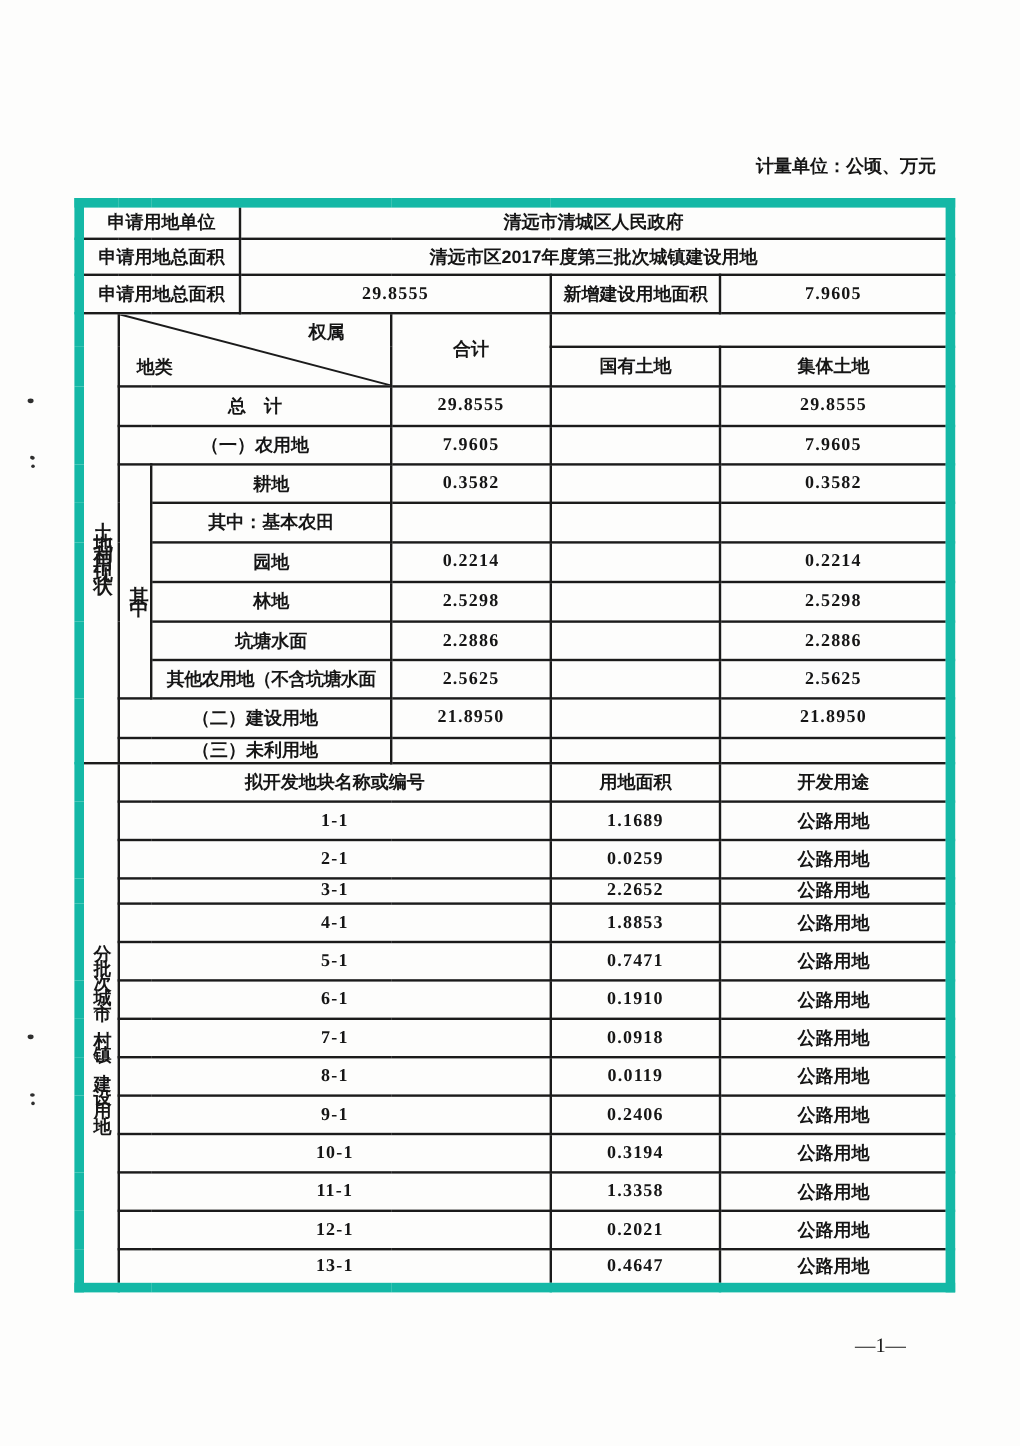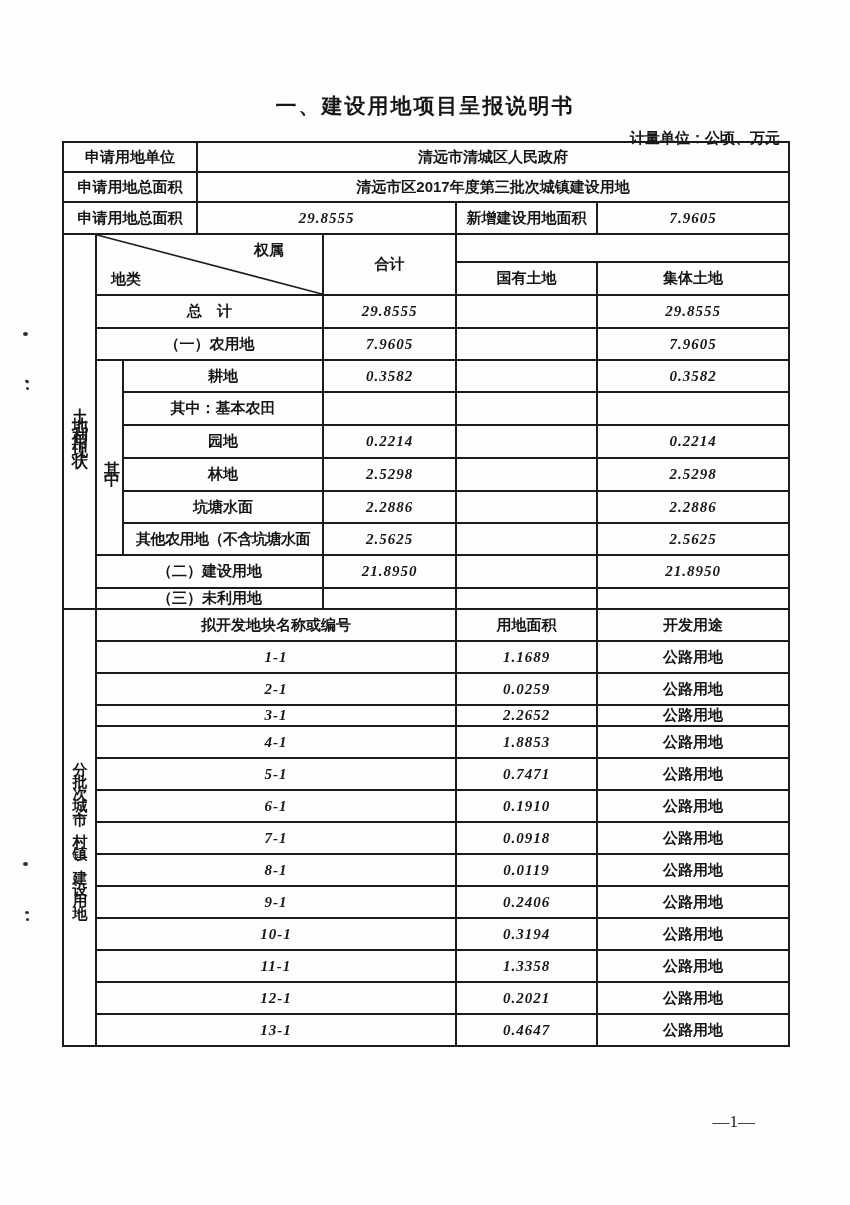--- a/index.html
+++ b/index.html
@@ -15,41 +15,40 @@
     position:absolute;left:0;top:92px;width:100%;
     text-align:center;
     font-size:21px;font-weight:bold;
     letter-spacing:2px;
   }
   .unit-note{
     position:absolute;top:129px;right:70px;
     font-size:15px;font-weight:bold;
   }
   table.main{
-    position:absolute;left:62px;top:141px;
+    position:absolute;left:62px;top:165px;
     width:726px;
     border-collapse:collapse;
     table-layout:fixed;
-    border:1px solid #14b8a6;
+    border:8px solid #14b8a6;
   }
   table.main td{
     border:2px solid #1b1b1b;
     padding:0 4px;
     overflow:hidden;
     font-size:15px;font-weight:bold;
     text-align:center;
     vertical-align:middle;
   }
   td.lbl{font-weight:bold;}
   td.val-left{text-align:left;padding-left:8px;}
   td.num{
     font-family:"Liberation Serif", serif;
     font-weight:normal;font-size:16px;
     letter-spacing:1px;
-    font-style:italic;
   }
   td.vertical{padding:0;}
   .vtext{
     writing-mode:vertical-lr;
     margin:0 auto;
     font-size:16px;font-weight:bold;
     letter-spacing:9px;
     white-space:nowrap;
   }
   .vtext.wide{letter-spacing:12px;font-size:15px;}
@@ -69,21 +68,20 @@
   .s3{left:26px;top:387px;width:3px;height:3px;}
   .s4{left:23px;top:862px;width:5px;height:4px;}
   .s5{left:25px;top:911px;width:4px;height:3px;}
   .s6{left:26px;top:918px;width:3px;height:3px;}
 </style>
 </head>
 <body>
 
 <div class="page">
 
-  <div class="doc-title">一、建设用地项目呈报说明书</div>
   <div class="unit-note">计量单位：公顷、万元</div>
 
   <table class="main">
     <colgroup>
       <col style="width:33px">
         <col style="width:27px">
         <col style="width:74px">
       <col style="width:126px">
         <col style="width:133px">
         <col style="width:141px">

